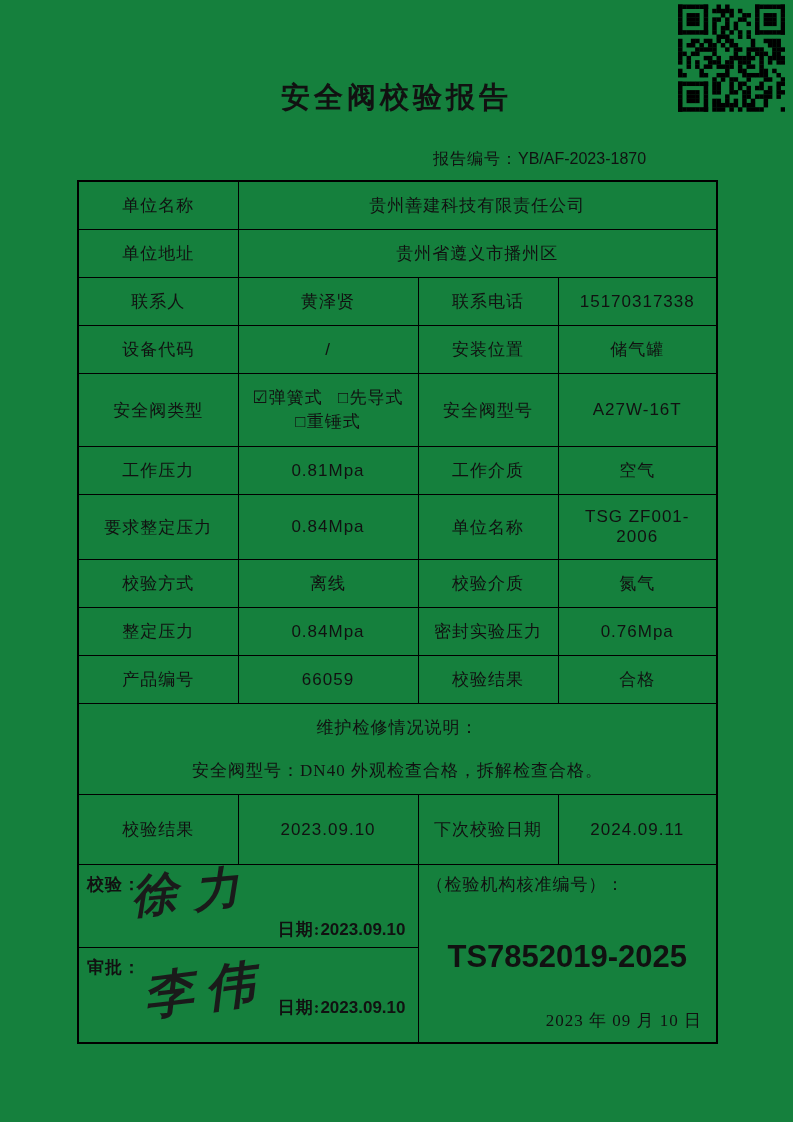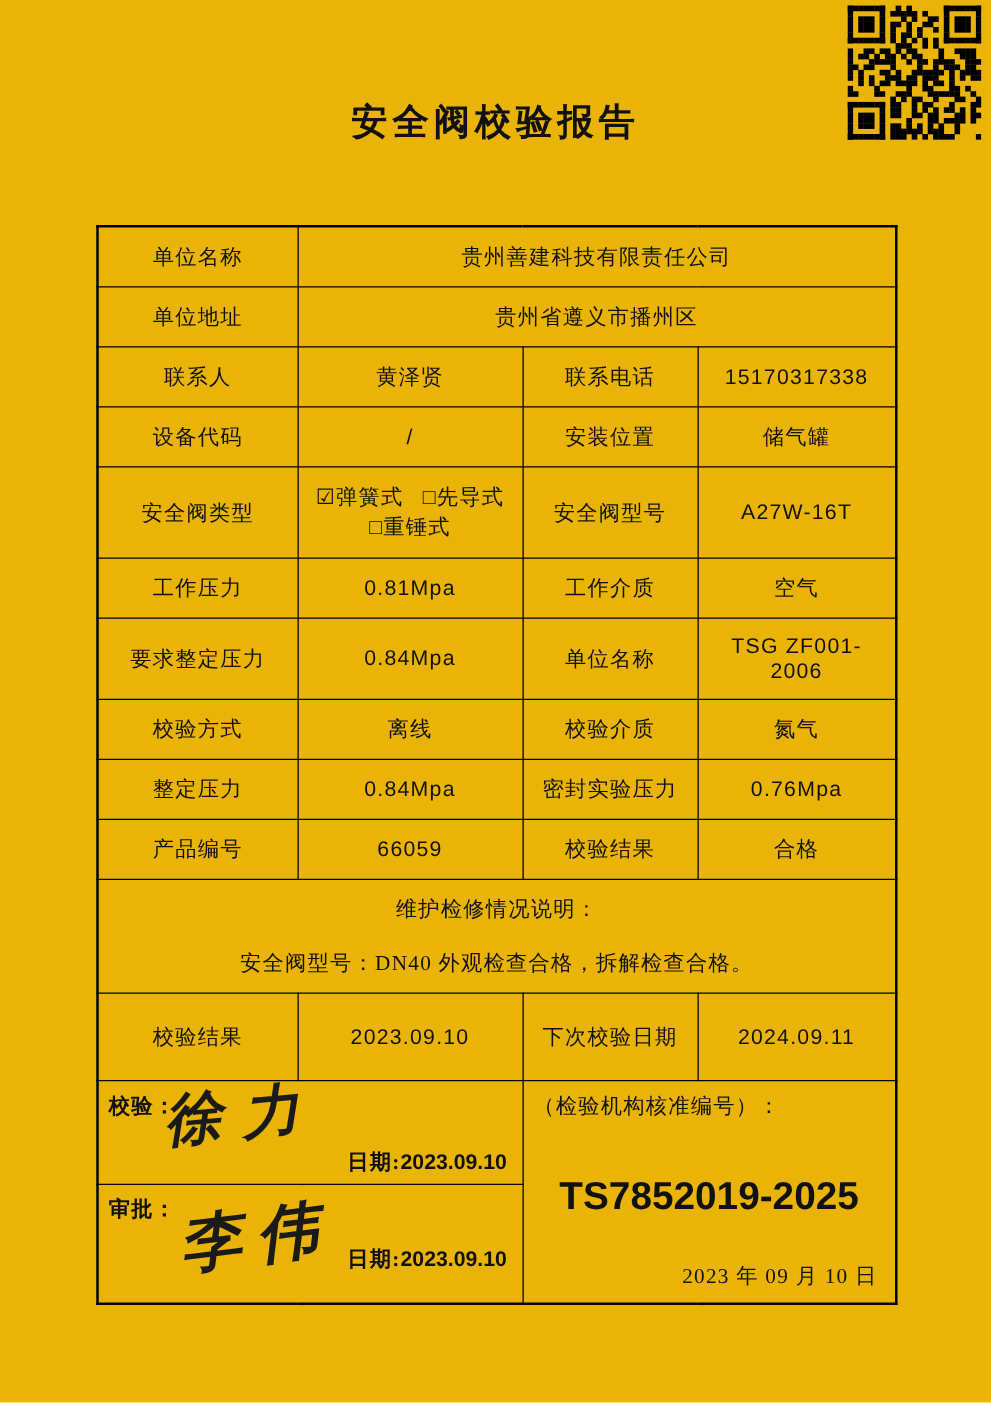--- a/index.html
+++ b/index.html
@@ -1,19 +1,19 @@
 <!DOCTYPE html>
 <html><head>
 <meta charset="utf-8">
 <style>
   html,body{margin:0;padding:0;background:#ffffff;}
   .page{
     position:relative;
     width:793px;height:1122px;
-    background:#eab308;
+    background:#15803d;
     font-family:"Liberation Serif","DejaVu Serif",serif;
     color:#111;
     overflow:hidden;
   }
   .title{
     position:absolute;top:78px;left:0;width:793px;
     text-align:center;
     font-size:29px;font-weight:bold;letter-spacing:4px;
   }
   .report-no{
@@ -398,20 +398,23 @@
       <rect x="2" y="21" width="1.05" height="1.05"></rect>
       <rect x="3" y="21" width="1.05" height="1.05"></rect>
       <rect x="4" y="21" width="1.05" height="1.05"></rect>
       <rect x="2" y="22" width="1.05" height="1.05"></rect>
       <rect x="3" y="22" width="1.05" height="1.05"></rect>
       <rect x="4" y="22" width="1.05" height="1.05"></rect>
     </svg>
 
   <div class="title">安全阀校验报告</div>
 
+  <div class="report-no">
+    <span>报告编号：</span><span class="num">YB/AF-2023-1870</span>
+  </div>
 
   <table class="report">
     <colgroup>
         <col style="width:160px">
         <col style="width:180px">
         <col style="width:140px">
         <col style="width:159px">
       </colgroup>
 
     <tbody>

